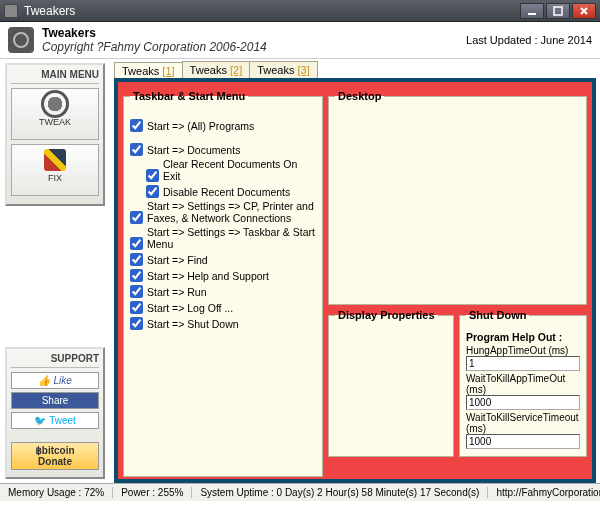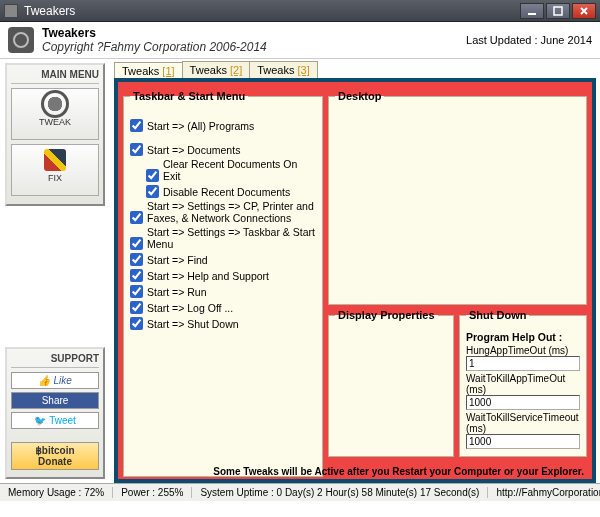--- a/index.html
+++ b/index.html
@@ -193,21 +193,20 @@
               </div>
               <div class="sd-field">
                 <div>WaitToKillServiceTimeout (ms)</div>
                 <input type="text" value="1000" style="">
               </div>
             </fieldset>
           </div>
           <div style="height:16px"></div>
         </div>
       </div>
-      <div class="note">Some Tweaks will be Active after you Restart your Computer or your Explorer.</div>
     </div>
   </div>
 </div>
 
 <div class="status">
   <div class="cell">Memory Usage : 72%</div>
   <div class="cell">Power : 255%</div>
   <div class="cell">System Uptime : 0 Day(s) 2 Hour(s) 58 Minute(s) 17 Second(s)</div>
   <div class="cell">http://FahmyCorporation.com</div>
 </div>

